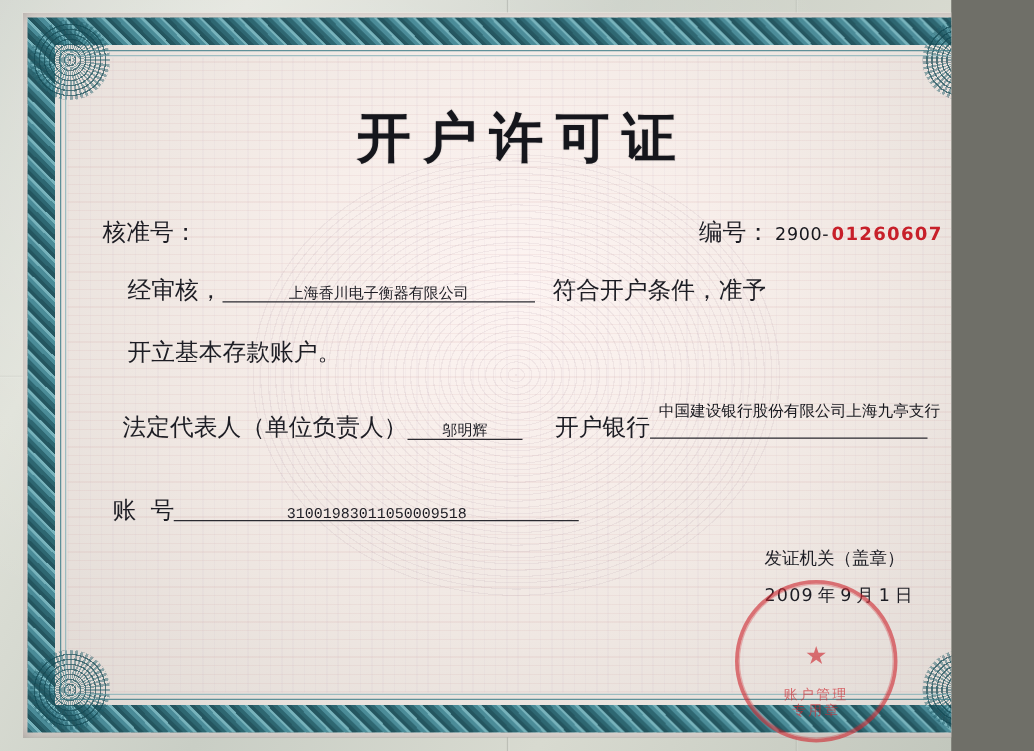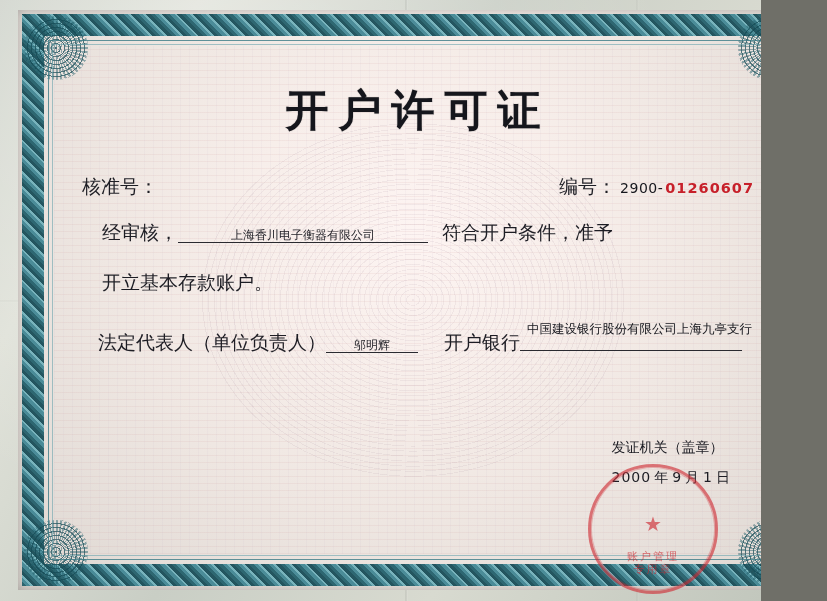--- a/index.html
+++ b/index.html
@@ -333,25 +333,31 @@
         <span class="blank-line w-legal">
           <span class="ink">邬明辉</span>
         </span>
         <span class="label" style="padding-left:26px;">开户银行</span>
         <span class="bank-wrap">
           <span class="blank-line w-bank">&nbsp;</span>
           <span class="bank-text">中国建设银行股份有限公司上海九亭支行</span>
         </span>
       </div>
 
+      <div class="row row-account">
+        <span class="label">账  号</span>
+        <span class="blank-line w-account">
+          <span class="ink">31001983011050009518</span>
+        </span>
+      </div>
 
       <div class="issuer-block">
         <div>发证机关（盖章）</div>
         <div class="issuer-date">
-          <span>2000</span><span class="dv">年</span><span>9</span><span class="dv">月</span><span>1</span><span class="dv">日</span>
+          <span>2009</span><span class="dv">年</span><span>9</span><span class="dv">月</span><span>1</span><span class="dv">日</span>
         </div>
       </div>
 
       <div class="seal">
         <div class="star">★</div>
         <div class="arc-bottom">
           <div>账户管理</div>
           <div>专用章</div>
         </div>
       </div>

